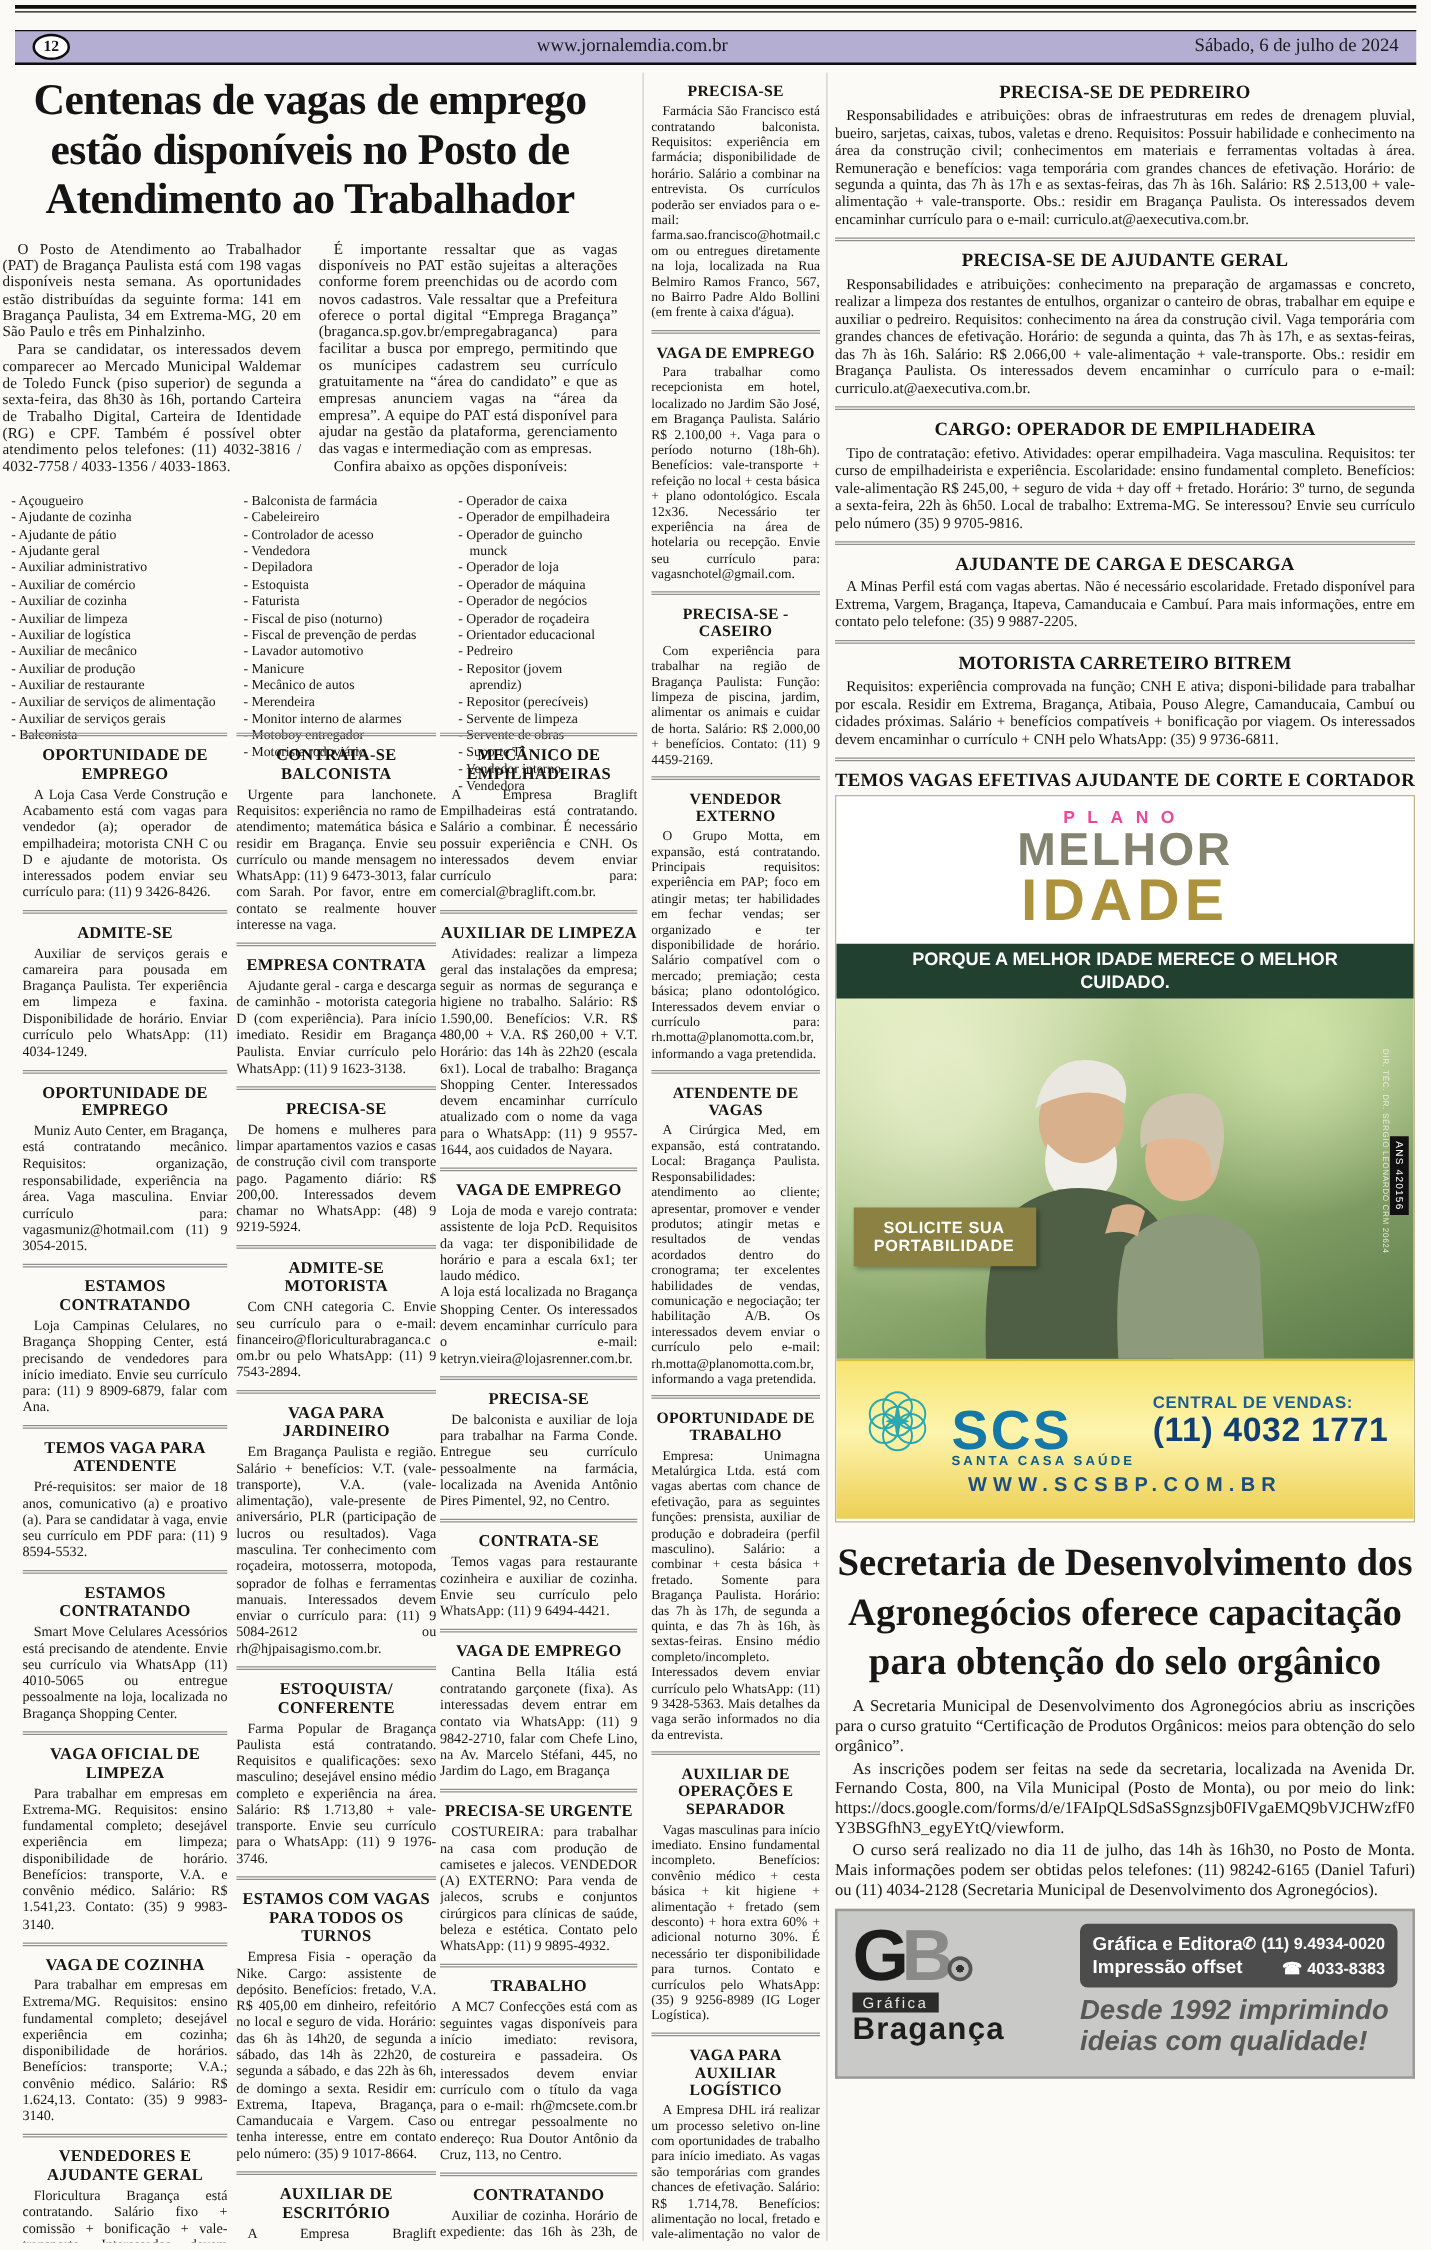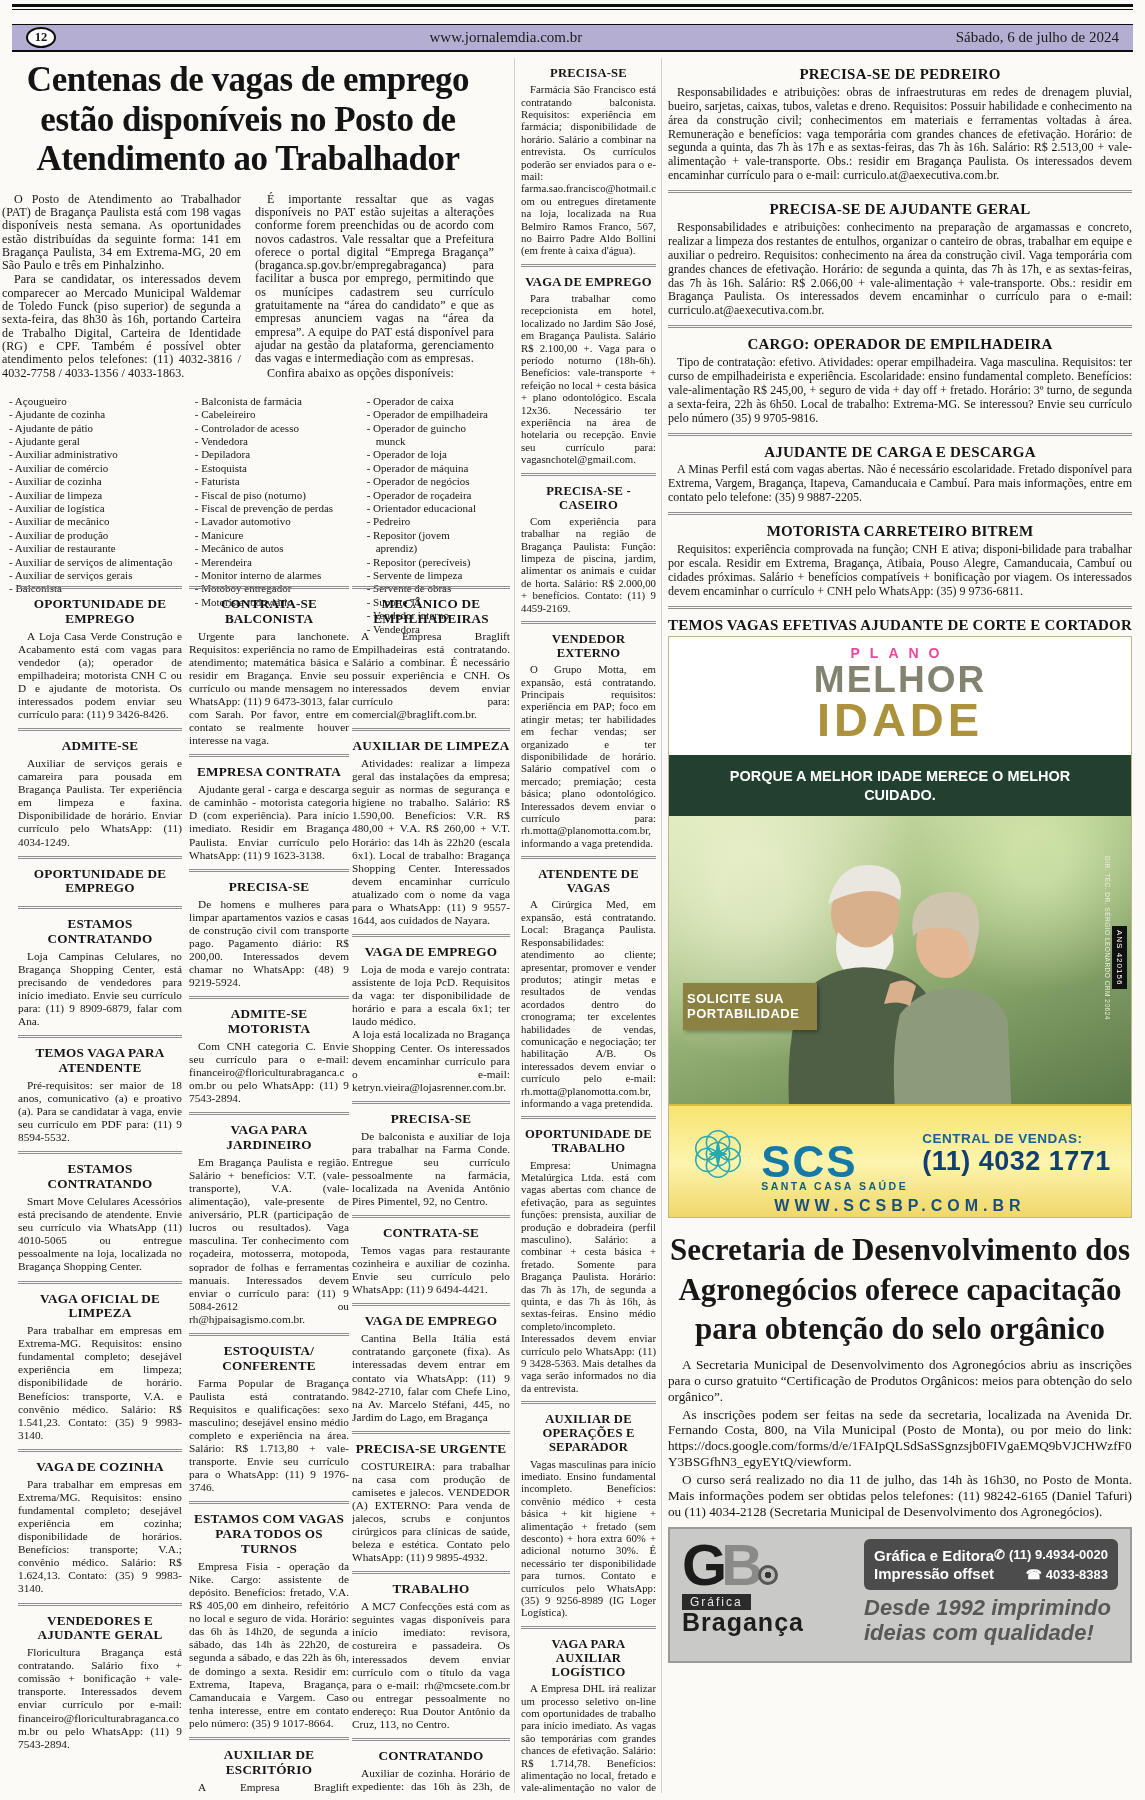--- a/index.html
+++ b/index.html
@@ -69,37 +69,37 @@
   
   .plano-ad {
     margin-top:6px; height:582px; border:1px solid #bdb68f; background:#fff;
     position:relative; font-family:"Liberation Sans", sans-serif; overflow:hidden;
   }
   .plano-top { height:118px; text-align:center; padding-top:8px; }
   .plano-brand { font-size:14px; letter-spacing:10px; color:#ec4899; font-weight:bold; }
   .plano-melhor { font-size:37px; font-weight:bold; color:#83836f; letter-spacing:2px; line-height:1.0; }
   .plano-idade  { font-size:47px; font-weight:bold; color:#ac923d; letter-spacing:4px; line-height:0.95; }
   .plano-band {
-    height:61px; background:#21402f; color:#fff; display:flex; align-items:center;
+    height:44px; background:#21402f; color:#fff; display:flex; align-items:center;
     justify-content:center; text-align:center; font-weight:bold; font-size:14.5px;
     line-height:1.25; padding:0 30px;
   }
   .plano-photo {
     height:288px; position:relative;
     background:
       radial-gradient(circle at 18% 25%, rgba(255,255,230,.55) 0 8%, transparent 40%),
       radial-gradient(circle at 80% 15%, rgba(240,255,200,.5) 0 6%, transparent 30%),
       linear-gradient(160deg, #d8e6b4 0%, #a9c285 35%, #7d9a62 70%, #5c7a49 100%);
     overflow:hidden;
   }
   .couple { position:absolute; left:50%; top:18px; transform:translateX(-50%); }
   .ribbon {
     position:absolute; left:14px; bottom:74px; background:#8a8142; color:#fff;
-    font-weight:bold; font-size:13px; line-height:1.2; padding:8px 18px 8px 4px;
-    letter-spacing:0.5px; text-align:left; box-shadow:2px 2px 4px rgba(0,0,0,.3);
+    font-weight:bold; font-size:13px; line-height:1.2; padding:8px 18px 8px 16px;
+    letter-spacing:0.5px; text-align:center; box-shadow:2px 2px 4px rgba(0,0,0,.3);
   }
   .ans-badge {
     position:absolute; right:4px; top:110px; background:#111; color:#fff;
     font-size:8px; letter-spacing:1px; padding:4px 3px;
     writing-mode:vertical-rl; text-orientation:mixed;
   }
   .photo-credit {
     position:absolute; right:20px; top:40px; color:#ecebdf; font-size:6.5px;
     letter-spacing:0.5px; writing-mode:vertical-rl;
   }
@@ -287,20 +287,21 @@
     <div class="ad-body">A Loja Casa Verde Construção e Acabamento está com vagas para vendedor (a); operador de empilhadeira; motorista CNH C ou D e ajudante de motorista. Os interessados podem enviar seu currículo para: (11) 9 3426-8426.</div>
   </div>
 
   <div class="ad">
     <div class="ad-title">ADMITE-SE</div>
     <div class="ad-body">Auxiliar de serviços gerais e camareira para pousada em Bragança Paulista. Ter experiência em limpeza e faxina. Disponibilidade de horário. Enviar currículo pelo WhatsApp: (11) 4034-1249.</div>
   </div>
 
   <div class="ad">
     <div class="ad-title">OPORTUNIDADE DE EMPREGO</div>
+    <div class="ad-body">Muniz Auto Center, em Bragança, está contratando mecânico. Requisitos: organização, responsabilidade, experiência na área. Vaga masculina. Enviar currículo para: vagasmuniz@hotmail.com (11) 9 3054-2015.</div>
   </div>
 
   <div class="ad">
     <div class="ad-title">ESTAMOS CONTRATANDO</div>
     <div class="ad-body">Loja Campinas Celulares, no Bragança Shopping Center, está precisando de vendedores para início imediato. Envie seu currículo para: (11) 9 8909-6879, falar com Ana.</div>
   </div>
 
   <div class="ad">
     <div class="ad-title">TEMOS VAGA PARA ATENDENTE</div>
     <div class="ad-body">Pré-requisitos: ser maior de 18 anos, comunicativo (a) e proativo (a). Para se candidatar à vaga, envie seu currículo em PDF para: (11) 9 8594-5532.</div>

